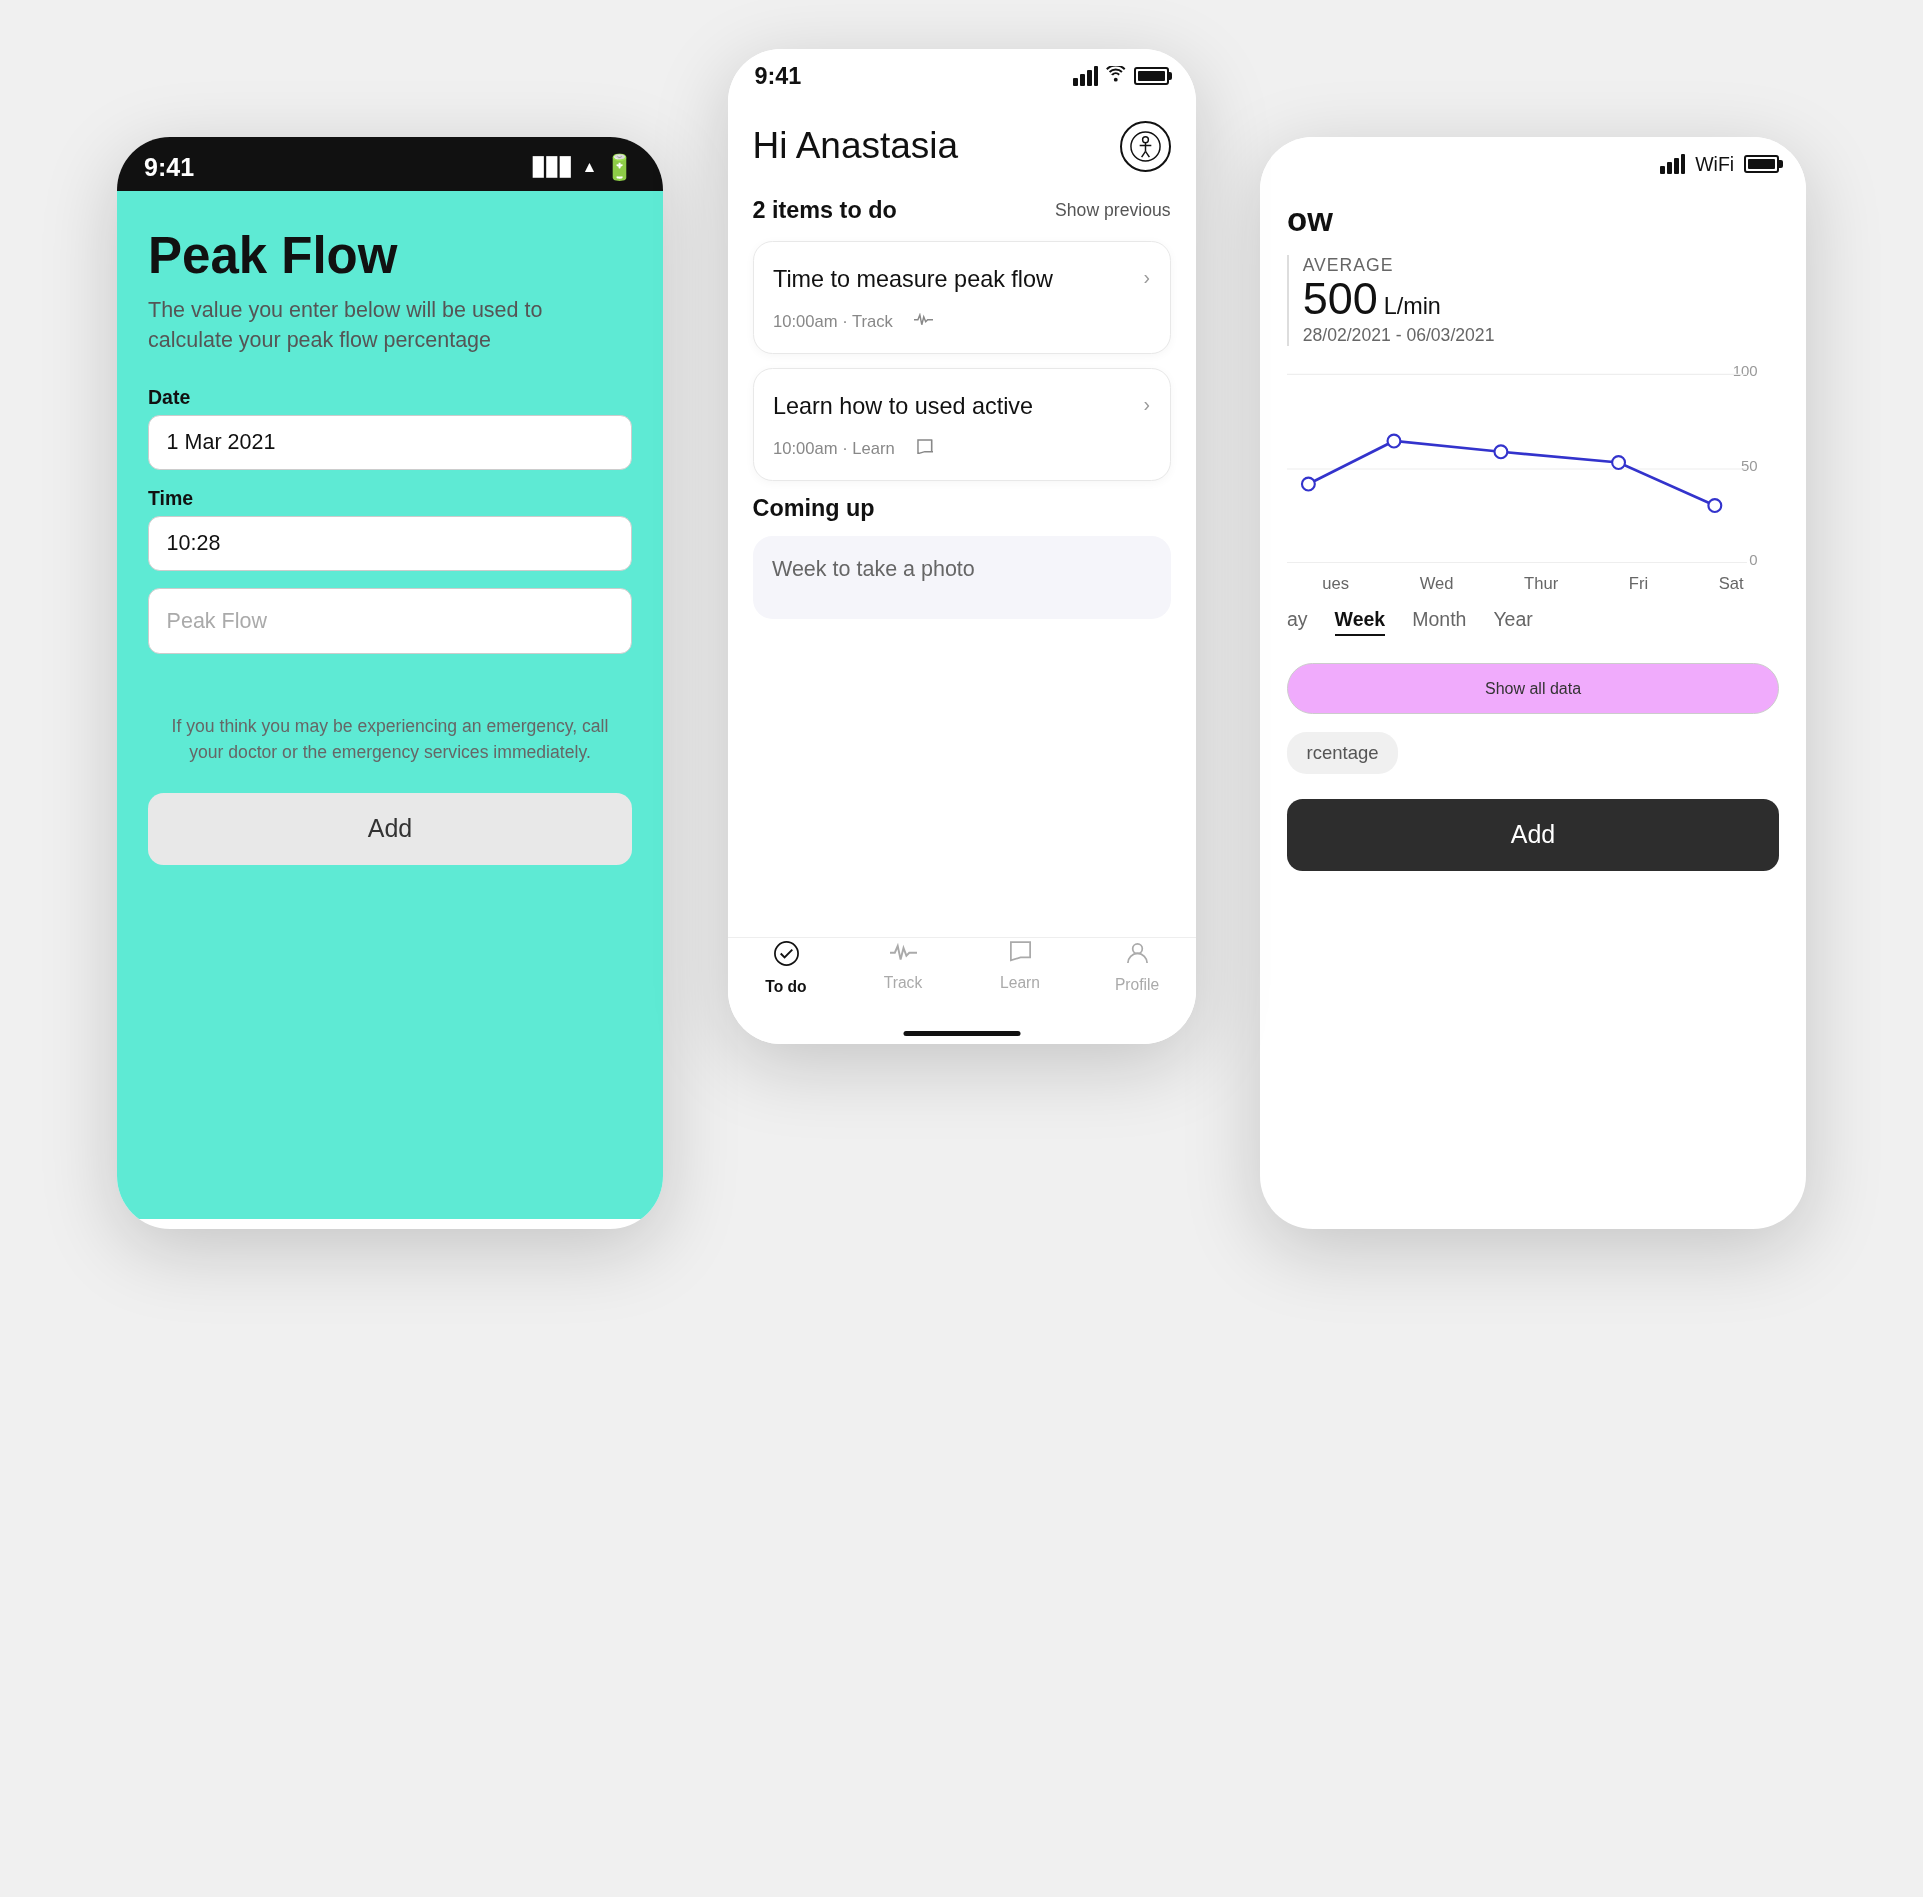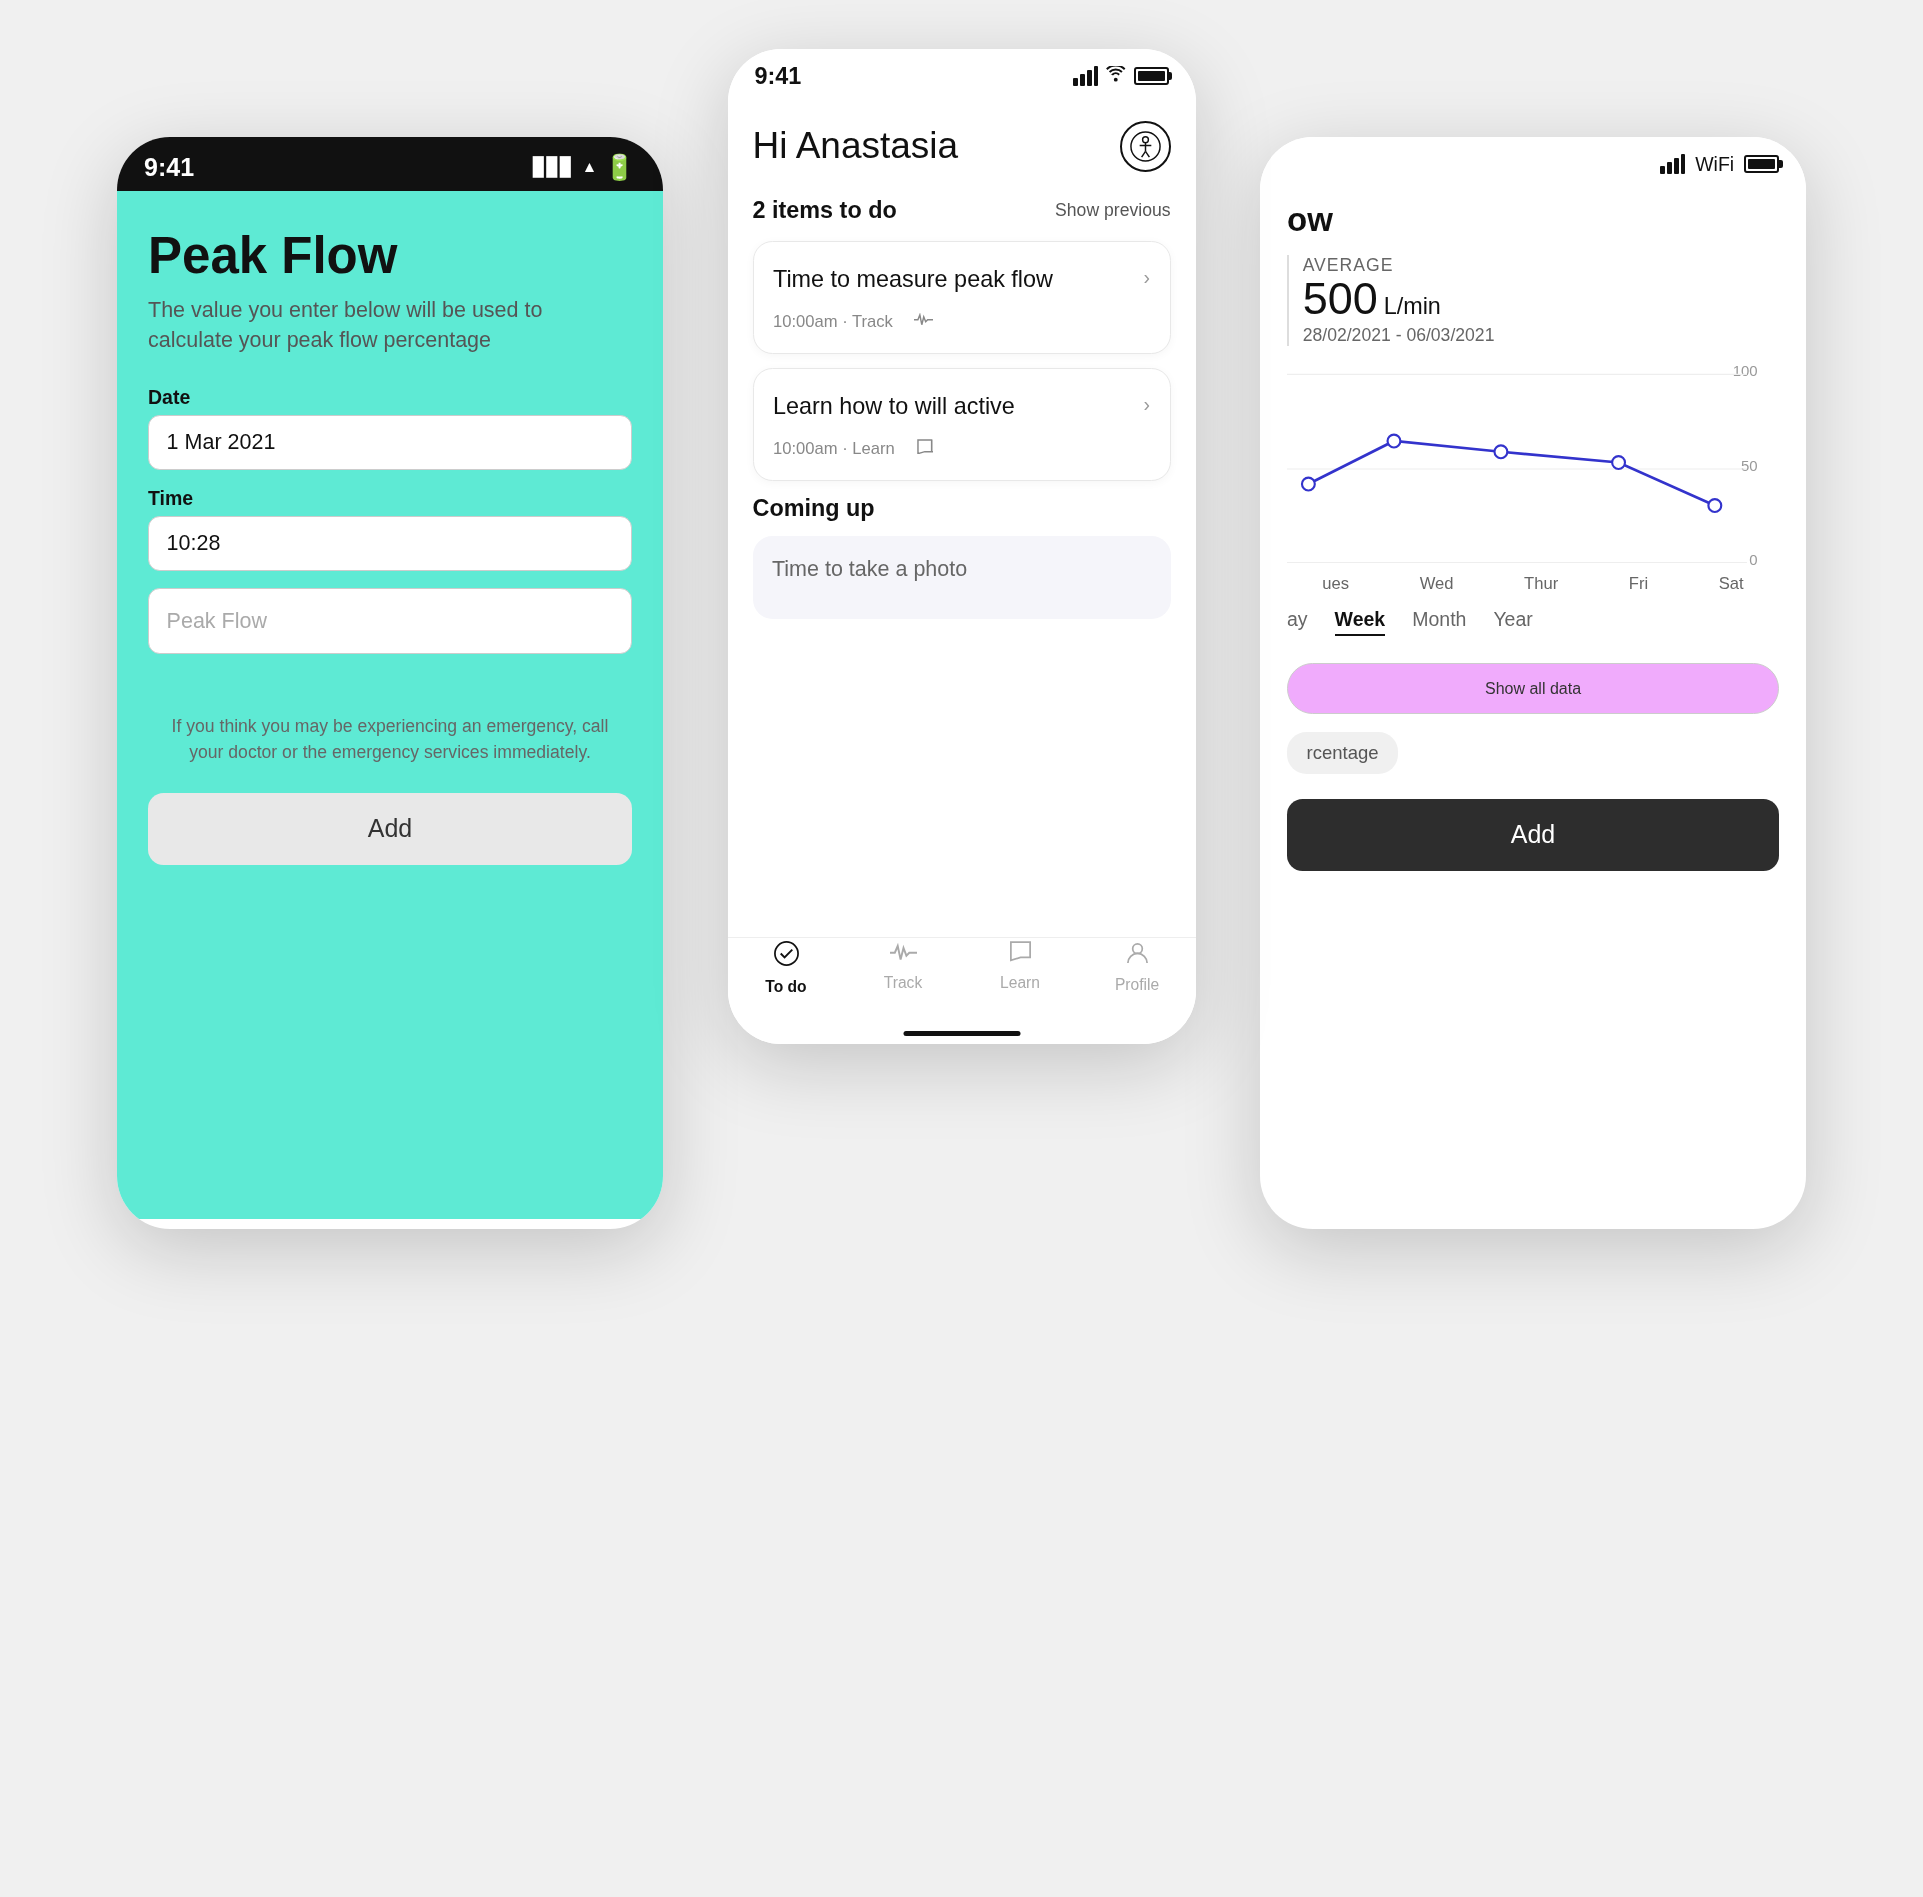--- a/index.html
+++ b/index.html
@@ -616,39 +616,39 @@
         <span class="track-icon">
           <svg width="19.5" height="13.7" viewBox="0 0 20 14">
               <polyline points="0,7 4,7 6,2 8,12 10,4 12,9 14,7 20,7" fill="none" stroke="#888" stroke-width="1.5"></polyline>
             </svg>
         </span>
       </div>
     </div>
 
     <div class="todo-card">
       <div class="todo-card-top">
-        <span class="todo-card-title">Learn how to will active</span>
+        <span class="todo-card-title">Learn how to used active</span>
         <span class="chevron-right">›</span>
       </div>
       <div class="todo-card-meta">
         <span>10:00am · Learn</span>
         <span class="learn-icon">
           <svg width="17.6" height="15.6" viewBox="0 0 18 16">
               <path d="M2 1h14v12H9l-7 2V1z M2 1v14l7-2h9V1" fill="none" stroke="#888" stroke-width="1.5"></path>
             </svg>
         </span>
       </div>
     </div>
 
     <div class="coming-up-section">
       <div class="coming-up-title">Coming up</div>
 
 
       <div class="coming-up-card">
-        <div class="coming-up-card-title">Time to take a photo</div>
+        <div class="coming-up-card-title">Week to take a photo</div>
       </div>
     </div>
   </div>
 
   <div class="bottom-nav">
     <div class="nav-item">
       <span class="nav-icon">
         <svg width="27" height="27" viewBox="0 0 28 28">
             <circle cx="14" cy="14" r="12" fill="none" stroke="#111" stroke-width="1.8"></circle>
             <polyline points="8,14 12,18 20,10" fill="none" stroke="#111" stroke-width="2"></polyline>

